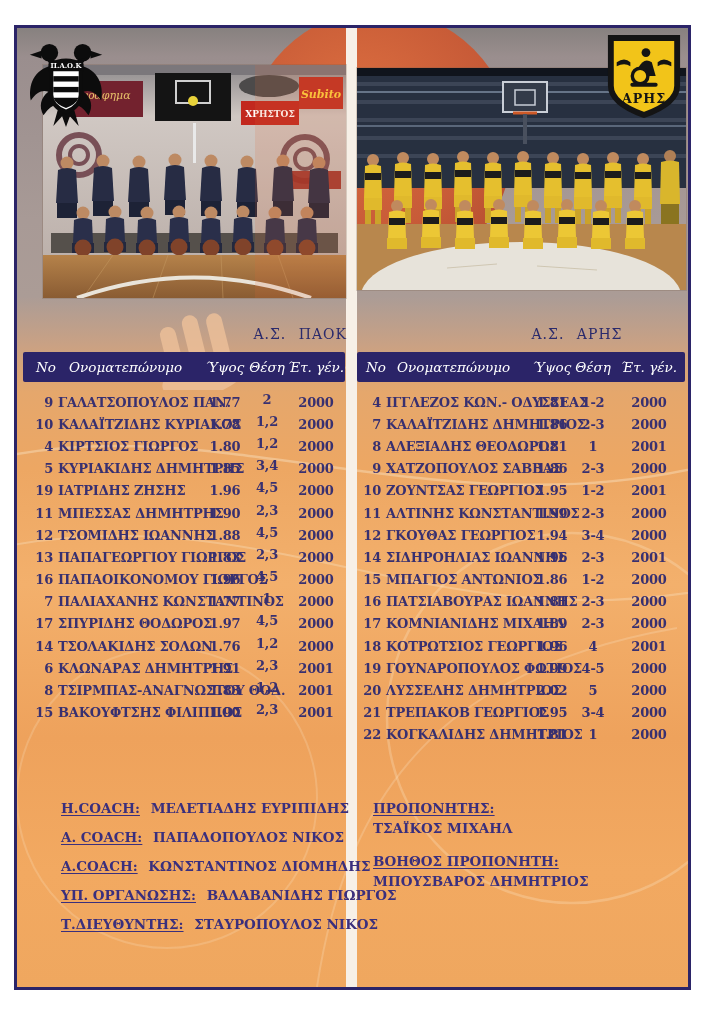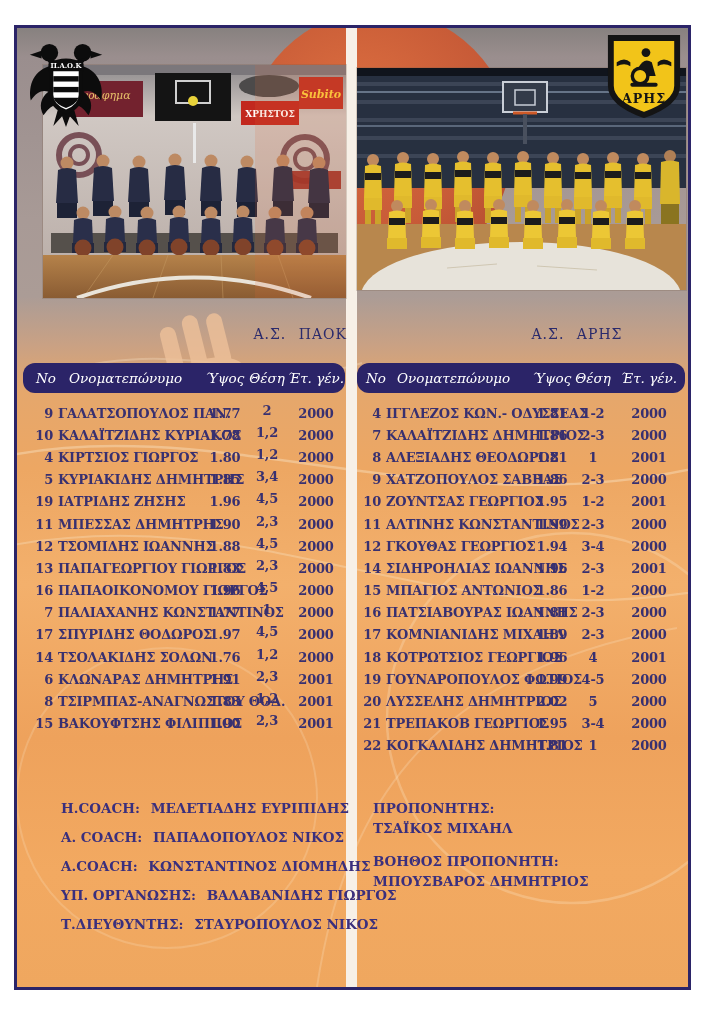--- a/index.html
+++ b/index.html
@@ -36,41 +36,41 @@
     position:absolute;z-index:7;color:#2a2a6c;font-size:14px;letter-spacing:1px;
     word-spacing:7px;text-align:right;
   }
   .label-paok{left:120px;top:298px;width:210px;}
   .label-aris{left:455px;top:298px;width:210px;text-align:center;}
 
   .roster{position:absolute;z-index:7;}
   .roster-paok{left:6px;top:324px;width:322px;}
   .roster-aris{left:340px;top:324px;width:328px;}
   .thead{
-    height:30px;border-radius:12px;background:#2b2468;color:#ffffff;
-    font-style:italic;font-size:13.5px;display:grid;align-items:center;margin-top:11px;
+    height:30px;border-radius:2px;background:#2b2468;color:#ffffff;
+    font-style:italic;font-size:13.5px;display:grid;align-items:center;
   }
   .roster-paok .thead,.roster-paok .prow{grid-template-columns:26px 150px 44px 40px 1fr;padding-left:4px;}
   .roster-aris .thead,.roster-aris .prow{grid-template-columns:24px 150px 42px 40px 1fr;padding-left:0;}
   .thead .c-no{text-align:left;padding-left:9px;font-weight:normal;}
   .thead .c-name{text-align:left;padding-left:16px;}
   .c-h,.c-p,.c-y{text-align:center;}
   .tbody{margin-top:9px;}
   .prow{
     display:grid;align-items:center;height:22.2px;
     color:#383070;font-weight:bold;font-size:13px;letter-spacing:-0.2px;
   }
   .prow .c-no{text-align:right;}
   .prow .c-name{text-align:left;padding-left:5px;white-space:nowrap;overflow:visible;}
   .roster-paok .prow .c-p{transform:translateY(-3px);}
 
   .staff{position:absolute;z-index:7;color:#3a2f7d;font-weight:bold;font-size:13.5px;}
   .staff-paok{left:44px;top:772px;width:290px;}
   .staff-aris{left:356px;top:772px;width:300px;}
-  .slabel{text-underline-offset:2px;}
+  .slabel{text-decoration:underline;text-underline-offset:2px;}
   .staff-paok .srow{margin-bottom:13px;white-space:nowrap;}
   .staff-paok .sname{margin-left:6px;}
   .staff-aris .srow{margin-bottom:17px;}
   .staff-aris .slabel{display:block;margin-bottom:4px;}
   .staff-aris .sname{display:block;}
   svg text{font-family:"DejaVu Serif","Liberation Serif",serif;}
 </style>
 </head>
 <body>
 

